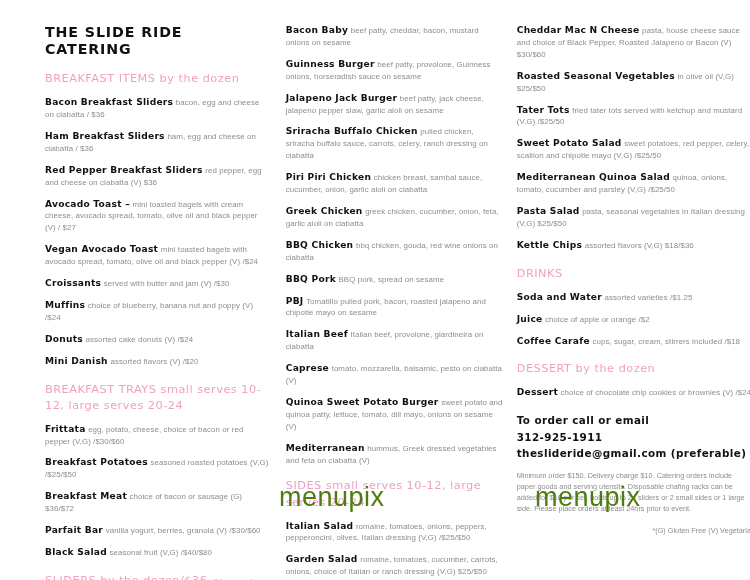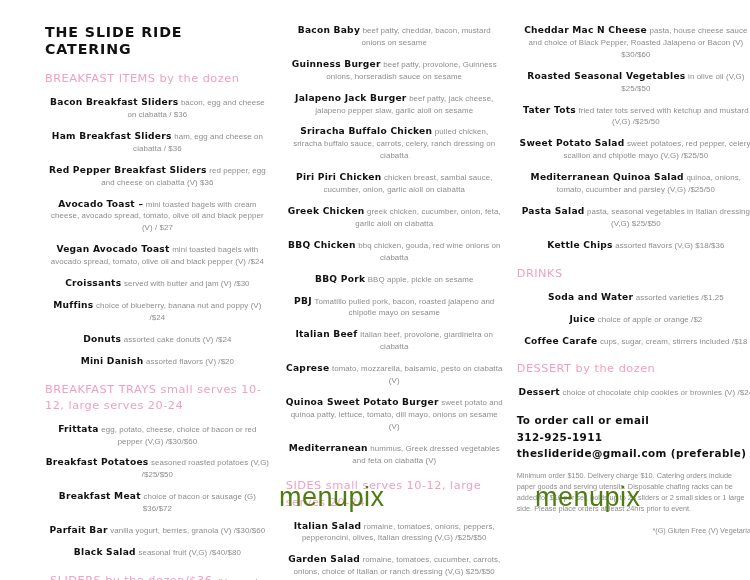--- a/index.html
+++ b/index.html
@@ -53,21 +53,20 @@
     line-height: 1.42;
     margin: 14px 0 9px 0;
   }
   .section-head.first { margin-top: 0; }
   .section-head.tight { margin-top: 12px; }
 
   .item {
     margin: 0 0 9px 0;
     line-height: 1.38;
     font-size: 8.1px;
-    text-align: center;
   }
   .item-name {
     font-family: "DejaVu Sans", sans-serif;
     font-size: 9.1px;
     font-weight: 700;
     color: #111111;
     letter-spacing: 0.25px;
   }
   .item-desc {
     font-family: "Liberation Sans", sans-serif;
@@ -221,21 +220,21 @@
     <div class="item">
       <span class="item-name">Greek Chicken</span>
       <span class="item-desc">greek chicken, cucumber, onion, feta, garlic aioli on ciabatta</span>
     </div>
     <div class="item">
       <span class="item-name">BBQ Chicken</span>
       <span class="item-desc">bbq chicken, gouda, red wine onions on ciabatta</span>
     </div>
     <div class="item">
       <span class="item-name">BBQ Pork</span>
-      <span class="item-desc">BBQ apple, pickle on sesame</span>
+      <span class="item-desc">BBQ pork, spread on sesame</span>
     </div>
     <div class="item">
       <span class="item-name">PBJ</span>
       <span class="item-desc">Tomatillo pulled pork, bacon, roasted jalapeno and chipotle mayo on sesame</span>
     </div>
     <div class="item">
       <span class="item-name">Italian Beef</span>
       <span class="item-desc">Italian beef, provolone, giardineira on ciabatta</span>
     </div>
     <div class="item">

